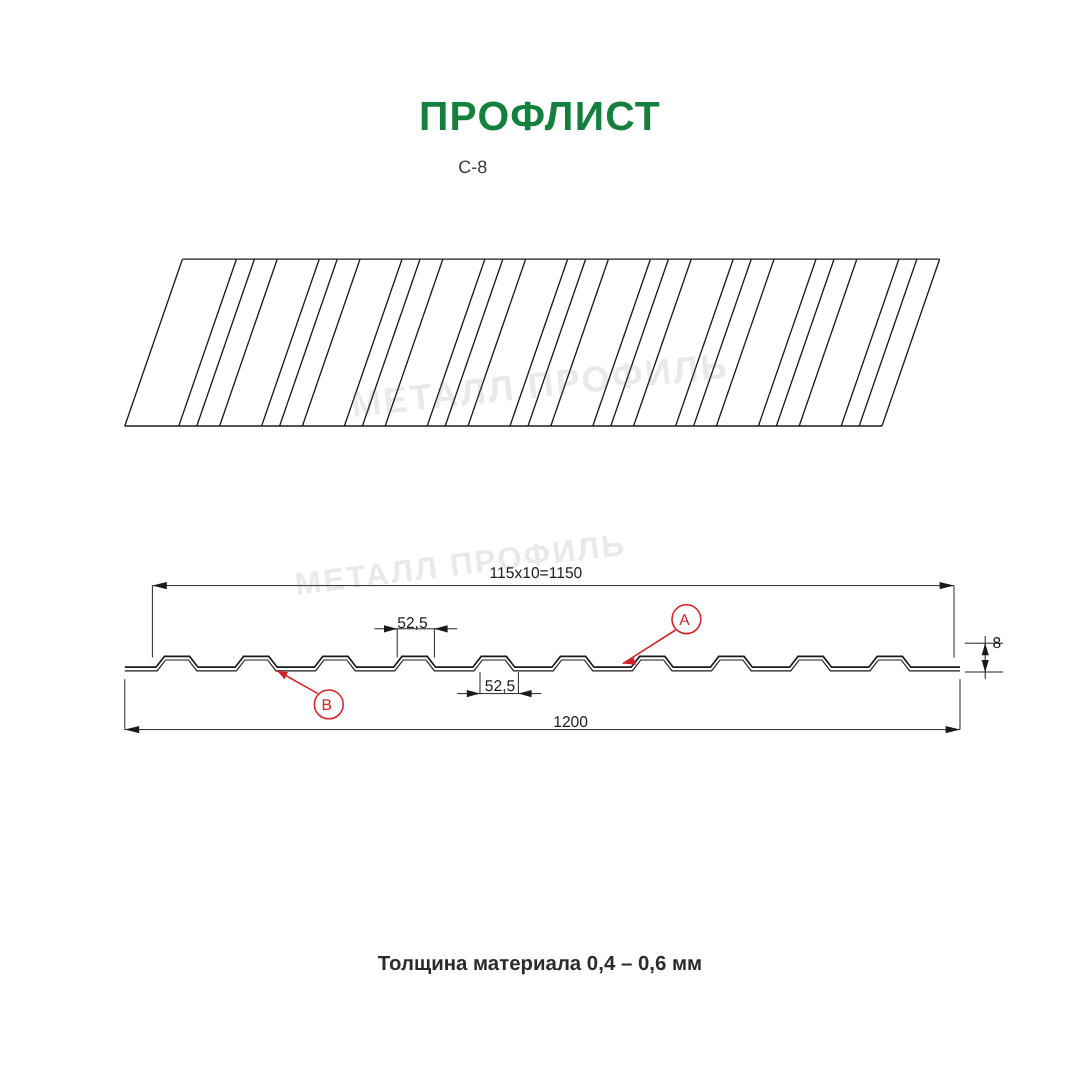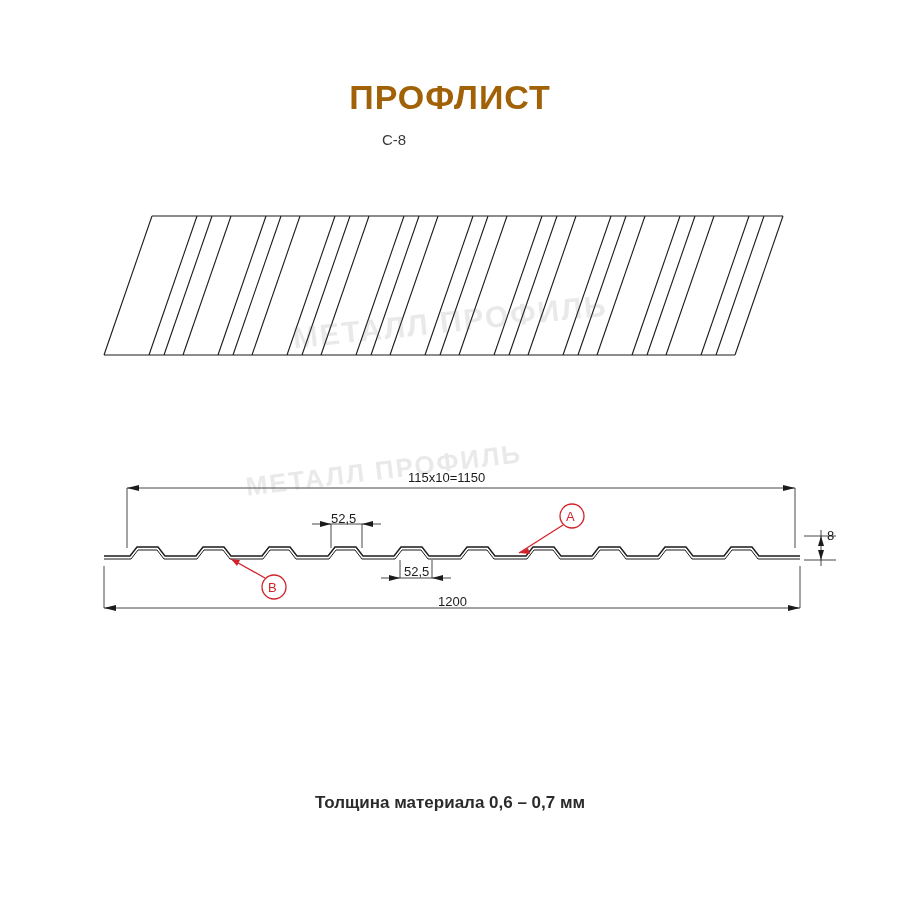--- a/index.html
+++ b/index.html
@@ -23,21 +23,21 @@
   }
   .title {
     position: absolute;
     top: 78px;
     left: 0;
     width: 900px;
     text-align: center;
     font-size: 34px;
     font-weight: bold;
     letter-spacing: 1px;
-    color: #a16207;
+    color: #15803d;
   }
   .subtitle {
     position: absolute;
     top: 131px;
     left: 0;
     width: 788px;
     text-align: center;
     font-size: 15px;
     color: #3b3b3b;
   }
@@ -53,21 +53,21 @@
   }
   .dim {
     position: absolute;
     font-size: 13px;
     color: #1b1b1b;
     white-space: nowrap;
   }
   .dim-1150 { top: 470px; left: 408px; }
   .dim-525a { top: 511px; left: 331px; }
   .dim-525b { top: 564px; left: 404px; }
-  .dim-1200 { top: 594px; left: 438px; text-align: center; }
+  .dim-1200 { top: 594px; left: 461px; text-align: center; }
   .dim-8    { top: 528px; left: 827px; }
   .callout-label {
     position: absolute;
     font-size: 13px;
     color: #d2232a;
     font-weight: normal;
   }
   .callout-a { top: 509px; left: 566px; }
   .callout-b { top: 580px; left: 268px; }
   .wm {
@@ -255,13 +255,13 @@
 
 <div class="dim dim-1150">115х10=1150</div>
 <div class="dim dim-525a">52,5</div>
 <div class="dim dim-525b">52,5</div>
 <div class="dim dim-1200">1200</div>
 <div class="dim dim-8">8</div>
 
 <div class="callout-label callout-a">A</div>
 <div class="callout-label callout-b">B</div>
 
-<div class="footnote">Толщина материала 0,6 – 0,7 мм</div>
+<div class="footnote">Толщина материала 0,4 – 0,6 мм</div>
 
 </body></html>

